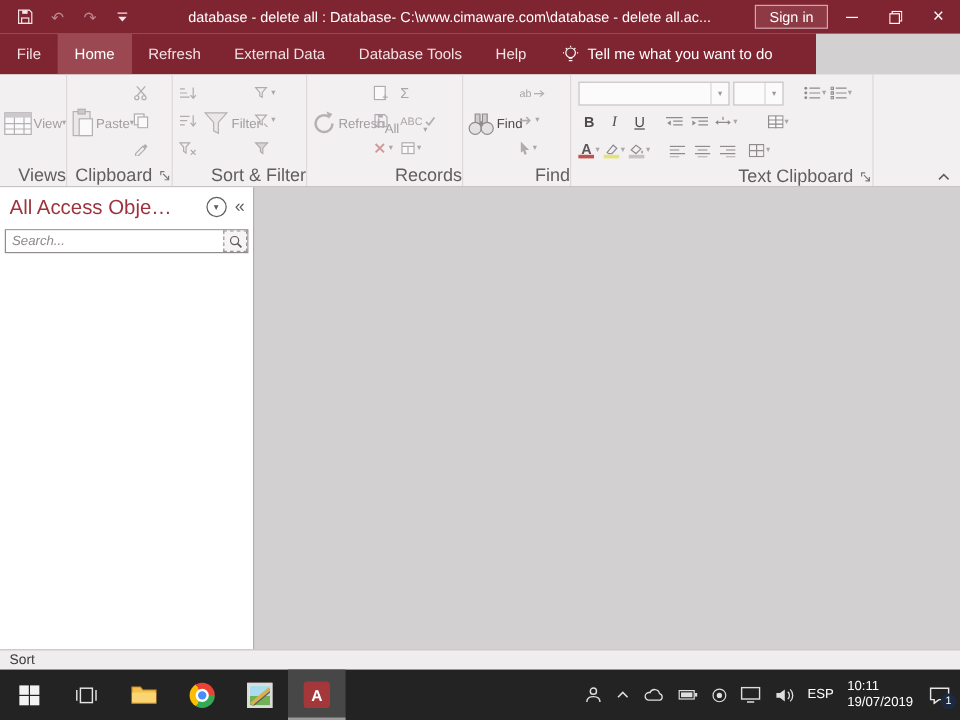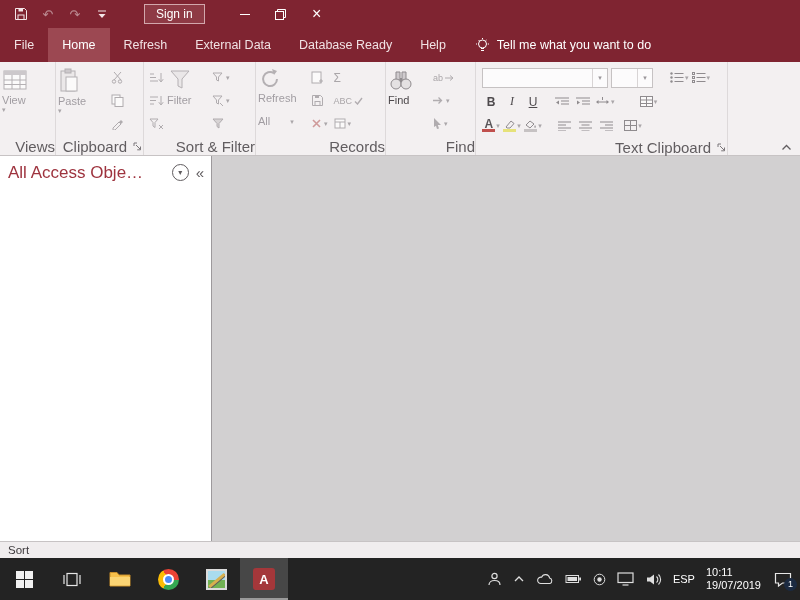--- a/index.html
+++ b/index.html
@@ -7,40 +7,40 @@
   body { font-family:"Liberation Sans", sans-serif; position:relative; background:#d2d0d1; }
   svg { display:block; }
   .screen { position:absolute; inset:0; width:800px; height:600px; }
 
   
   .titlebar { position:absolute; top:0; left:0; width:800px; height:28px; background:#7f2431; display:flex; align-items:center; }
   .qat { display:flex; align-items:center; gap:9px; padding-left:12px; width:122px; flex:none; }
   .qbtn { width:18px; height:18px; display:flex; align-items:center; justify-content:center; color:#f4e6e8; font-size:13px; cursor:default; }
   .qbtn.dis { color:#bb8b92; }
   .tb-title { flex:1; text-align:center; font-size:12px; color:#ffffff; white-space:nowrap; overflow:hidden; }
-  .signin { height:20px; padding:0 11px; background:#8e3a45; border:1px solid #d2a7ac; color:#fff; font-size:12px; margin:0 22px; font-family:inherit; }
+  .signin { height:20px; padding:0 11px; background:#8e3a45; border:1px solid #d2a7ac; color:#fff; font-size:12px; margin:0 2px; font-family:inherit; }
   .winctl { display:flex; height:28px; flex:none; }
   .wbtn { width:36px; height:28px; display:flex; align-items:center; justify-content:center; color:#fff; }
   .g-min { width:10px; height:1px; background:#fff; display:block; }
   .wbtn.close { font-size:16px; }
 
   
-  .tabrow { position:absolute; top:28px; left:0; width:800px; height:34px; background:#7f2431; display:flex; align-items:stretch; }
+  .tabrow { position:absolute; top:28px; left:0; width:680px; height:34px; background:#7f2431; display:flex; align-items:stretch; }
   .tab { display:flex; align-items:center; padding:0 14px; font-size:12.5px; color:#f1e2e4; }
   .tab.selected { background:#9c4852; color:#fff; }
   .tellme { display:flex; align-items:center; gap:8px; color:#fff; font-size:12.5px; margin-left:16px; }
 
   
   .ribbon { position:absolute; top:62px; left:0; width:800px; height:94px; background:#f3f0f1; border-bottom:1px solid #c7c3c4; display:flex; }
   .rgroup { height:100%; display:flex; flex-direction:column; border-right:1px solid #ddd9da; flex:none; }
   .g-views{width:56px}.g-clip{width:88px}.g-sort{width:112px}.g-rec{width:130px}.g-find{width:90px}.g-tf{width:252px}
   .g-fill{flex:1; border-right:none; position:relative;}
   .rg-content { flex:1; display:flex; align-items:stretch; padding:2px 2px 0; }
   .rg-label { height:18px; display:flex; align-items:center; justify-content:flex-end; gap:5px; font-size:15px; color:#615d60; }
-  .bigbtn { display:flex; flex-direction:column; padding-top:4px; width:50px; }
+  .bigbtn { display:flex; flex-direction:row; align-items:center; padding-top:4px; width:50px; }
   .bigbtn .lbl { margin-top:2px; font-size:11px; color:#a19da2; line-height:12px; }
   .bigbtn .lbl.en { color:#4d494c; }
   .car { font-size:7px; line-height:7px; color:#aaa6a9; }
   .smcol { display:flex; flex-direction:column; justify-content:space-around; padding:2px 0; }
   .smbtn { height:20px; display:flex; align-items:center; gap:2px; padding:0 3px; color:#b0acaf; font-size:10px; }
   .smbtn .t { font-size:9px; color:#aaa6a9; }
   .launcher { width:11px; height:11px; display:flex; align-items:center; justify-content:center; }
   .collapse { position:absolute; right:8px; bottom:4px; }
 
   
@@ -107,41 +107,42 @@
       </span>
       <span class="qbtn dis">↶</span>
       <span class="qbtn dis">↷</span>
       <span class="qbtn">
         <svg width="10" height="9" viewBox="0 0 10 9">
             <path d="M1 1h8" stroke="#f4e6e8"></path>
             <path d="M1.5 4l3.5 4 3.5-4z" fill="#f4e6e8"></path>
           </svg>
       </span>
     </div>
+    <div class="tb-title">database - delete all : Database- C:\www.cimaware.com\database - delete all.ac...</div>
     <button class="signin">Sign in</button>
     <div class="winctl">
       <span class="wbtn">
           <span class="g-min"></span>
         </span>
       <span class="wbtn">
         <svg width="11" height="11" viewBox="0 0 11 11">
             <rect x="0.5" y="2.5" width="8" height="8" fill="none" stroke="#fff"></rect>
             <path d="M2.5 2.5v-2h8v8h-2" fill="none" stroke="#fff"></path>
           </svg>
       </span>
       <span class="wbtn close">×</span>
     </div>
   </div>
 
   <div class="tabrow">
     <span class="tab">File</span>
     <span class="tab selected">Home</span>
     <span class="tab">Refresh</span>
     <span class="tab">External Data</span>
-    <span class="tab">Database Ready</span>
+    <span class="tab">Database Tools</span>
     <span class="tab">Help</span>
     <span class="tellme">
       <span>
         <svg width="13" height="15" viewBox="0 0 13 15">
             <circle cx="6.5" cy="6" r="4" fill="none" stroke="#fff"></circle>
             <path d="M5 10.5h3M5 12.5h3" stroke="#fff"></path>
             <path d="M6.5 0v1.2M1 6H0M13 6h-1.2M2.5 2l.9.9M10.5 2l-.9.9" stroke="#fff"></path>
           </svg>
       </span>
       <span>Tell me what you want to do</span>
@@ -503,20 +504,29 @@
           </svg>
       </span>
     </div>
   </div>
 
   <div class="navpane">
     <div class="nav-head">
       <span class="nav-title">All Access Obje…</span>
       <span class="nav-circle">▾</span>
       <span class="nav-shutter">«</span>
+    </div>
+    <div class="nav-search">
+      <input type="text" placeholder="Search..." style="">
+      <span class="sbtn">
+        <svg width="11" height="11" viewBox="0 0 11 11">
+            <circle cx="4.5" cy="4.5" r="3.4" fill="none" stroke="#5f5b5e"></circle>
+            <path d="M7 7l3.2 3.2" stroke="#5f5b5e" stroke-width="1.4"></path>
+          </svg>
+      </span>
     </div>
     <div class="nav-list"></div>
   </div>
 
   <div class="content"></div>
 
   <div class="statusbar">
     <span>Sort</span>
   </div>
 

